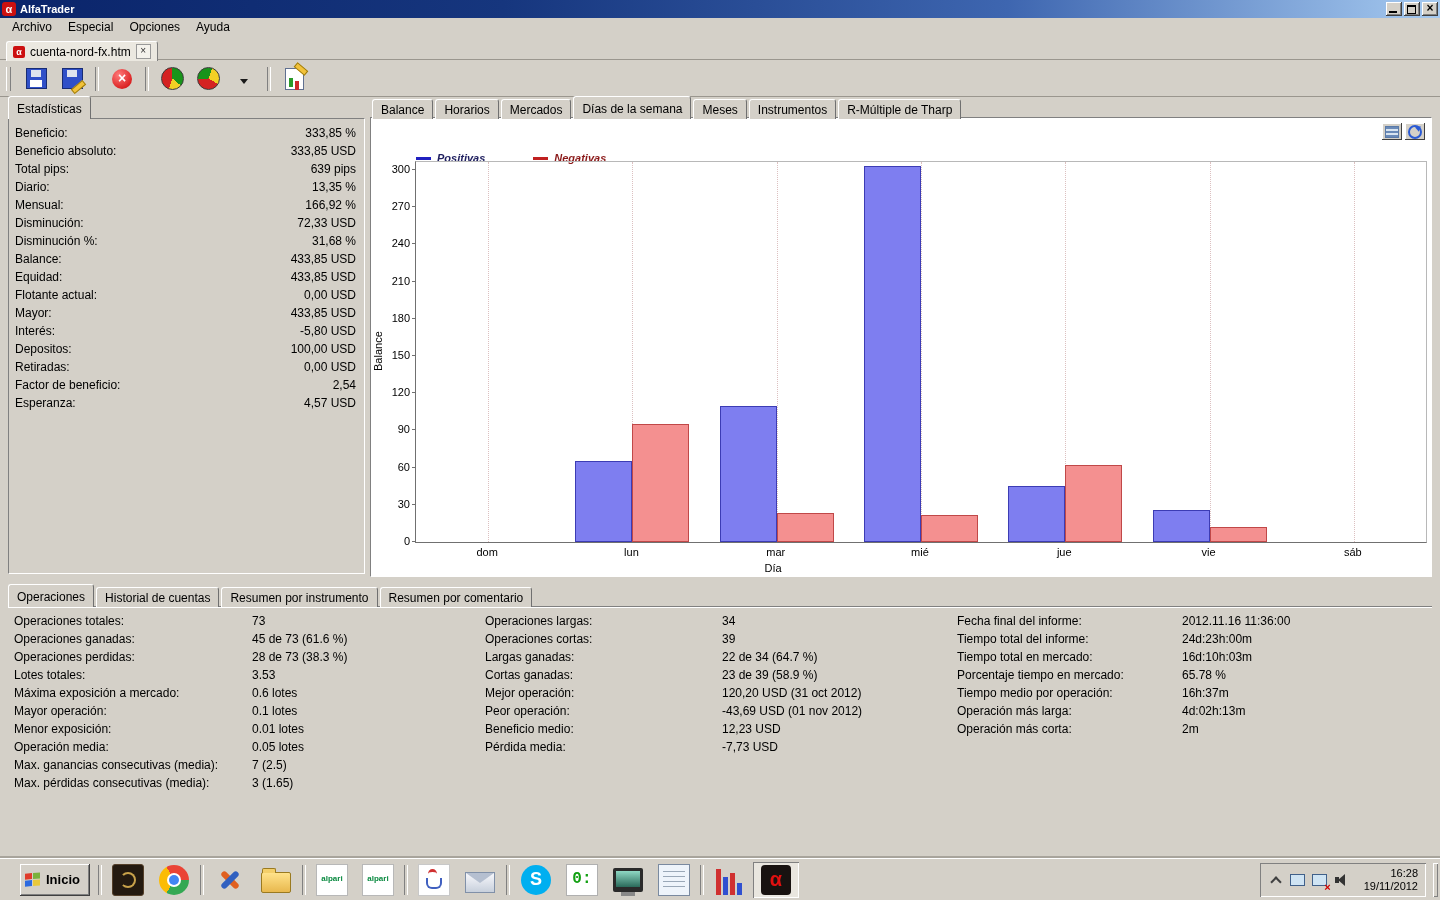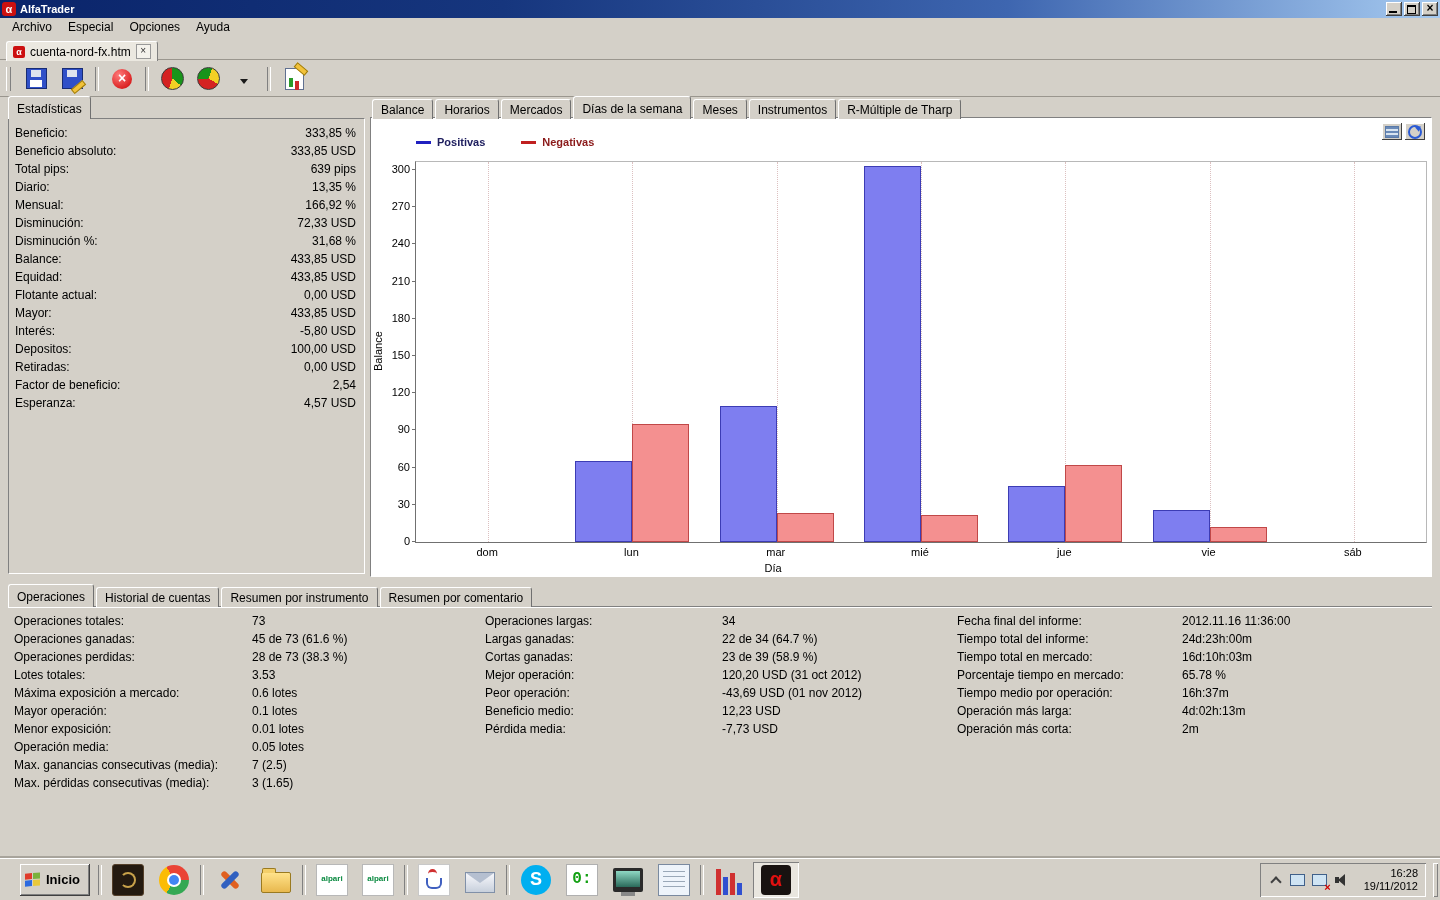--- a/index.html
+++ b/index.html
@@ -64,21 +64,21 @@
   
   .chart-tabs{position:absolute;left:372px;top:100px;display:flex;align-items:flex-end;height:19px;z-index:3;}
   .chart-panel{position:absolute;left:370px;top:117px;width:1062px;height:460px;background:#fff;
     border:1px solid;border-color:#808080 #fff #fff #808080;box-sizing:border-box;}
   .chart-tools{position:absolute;top:5px;right:6px;display:flex;gap:3px;z-index:6;}
   .chart-btn{width:20px;height:17px;background:#D4D0C8;display:flex;align-items:center;justify-content:center;
     box-shadow:inset -1px -1px 0 #404040,inset 1px 1px 0 #fff;}
   .cti-collapse{width:12px;height:10px;background:repeating-linear-gradient(#6A8AB8 0 2px,#D8E4F0 2px 4px);border:1px solid #5A7AA8;}
   .cti-refresh{width:10px;height:10px;border:2px solid #2A5AD4;border-radius:50%;position:relative;}
   .cti-refresh::before{content:"";position:absolute;right:-4px;top:-3px;border:3px solid transparent;border-left:5px solid #2A5AD4;transform:rotate(-40deg);}
-  .chart-legend{position:absolute;left:45px;top:18px;display:flex;gap:36px;}
+  .chart-legend{position:absolute;left:45px;top:34px;display:flex;gap:48px;font-style:italic;}
   .legend-item{display:flex;align-items:center;gap:6px;font-size:11px;font-weight:bold;}
   .legend-swatch{width:15px;height:3px;display:inline-block;}
   .ytitle{position:absolute;left:0;top:43px;height:380px;width:14px;display:flex;align-items:center;justify-content:center;
     writing-mode:vertical-rl;transform:rotate(180deg);font-size:11px;}
   .yaxis{position:absolute;left:14px;top:43px;width:29px;height:380px;}
   .ytick{position:absolute;right:4px;font-size:11px;line-height:14px;}
   .ytick::after{content:"";position:absolute;right:-6px;top:50%;width:4px;border-top:1px solid #707070;}
   .plot{position:absolute;left:44px;top:43px;width:1010px;height:380px;box-sizing:content-box;
     border:1px solid #B8B8B8;border-left-color:#707070;border-bottom-color:#707070;display:flex;}
   .cat-group{flex:1;position:relative;display:flex;align-items:flex-end;justify-content:center;}
@@ -418,20 +418,24 @@
       <span class="op-label">Max. pérdidas consecutivas (media):</span>
       <span class="op-value">3 (1.65)</span>
     </div>
   </div>
 <div class="ops-col col2">
     <div class="op-row">
       <span class="op-label">Operaciones largas:</span>
       <span class="op-value">34</span>
     </div>
     <div class="op-row">
+      <span class="op-label">Operaciones cortas:</span>
+      <span class="op-value">39</span>
+    </div>
+    <div class="op-row">
       <span class="op-label">Largas ganadas:</span>
       <span class="op-value">22 de 34 (64.7 %)</span>
     </div>
     <div class="op-row">
       <span class="op-label">Cortas ganadas:</span>
       <span class="op-value">23 de 39 (58.9 %)</span>
     </div>
     <div class="op-row">
       <span class="op-label">Mejor operación:</span>
       <span class="op-value">120,20 USD (31 oct 2012)</span>

